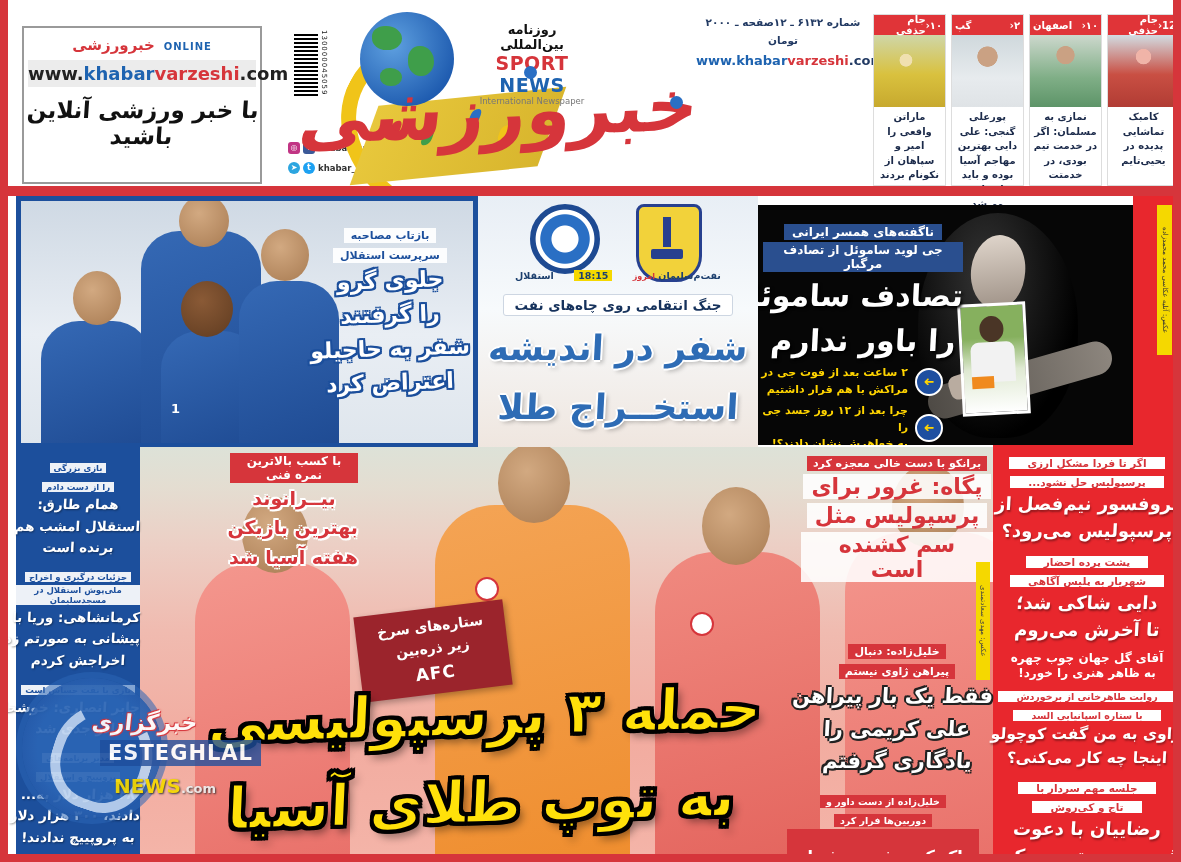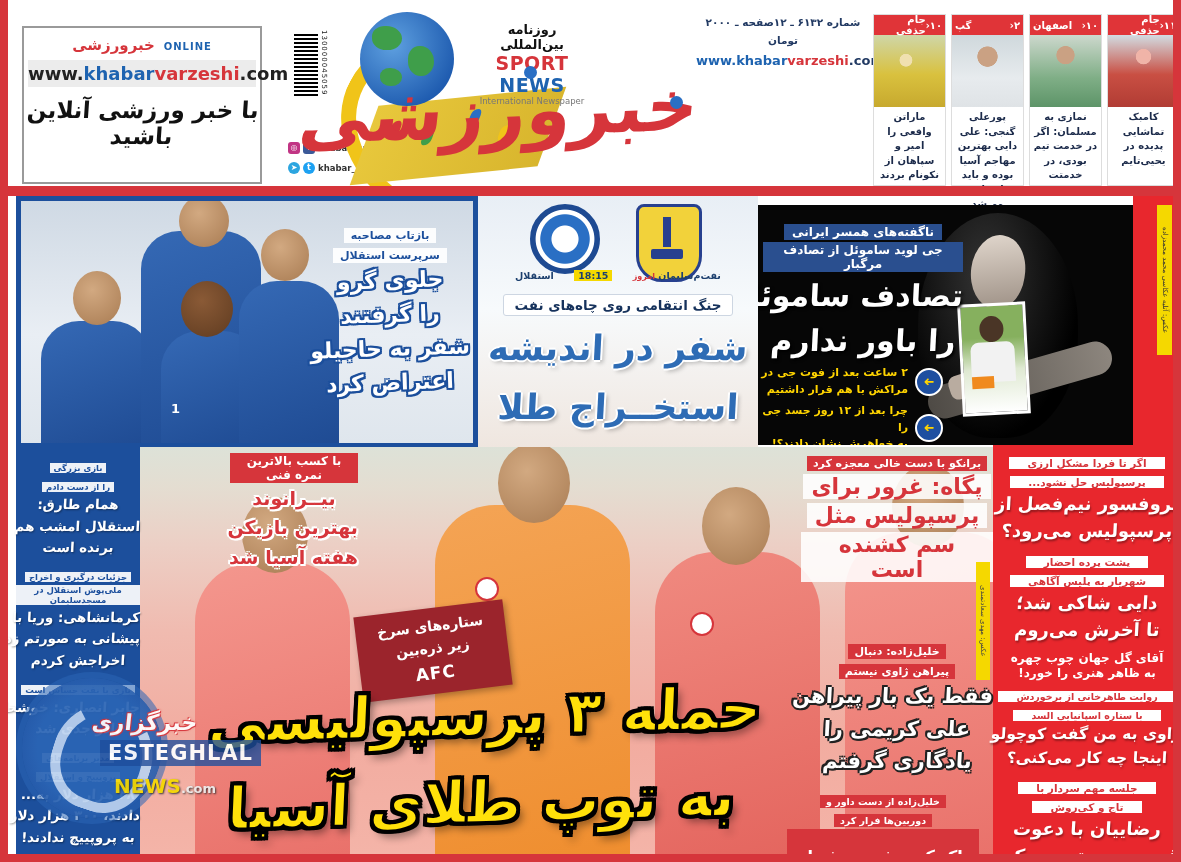--- a/index.html
+++ b/index.html
@@ -213,21 +213,21 @@
   <span class="brand-dot abs" style="left:516px;top:66px;"></span>
   <span class="brand-dot abs" style="left:662px;top:96px;"></span>
 
   <div id="date-block" class="abs">
     <div>شماره ۶۱۳۲ ـ ۱۲صفحه ـ ۲۰۰۰ تومان</div>
     <div class="site ltr"><span class="blue">www.</span><span class="blue">khabar</span><span class="red">varzeshi</span><span>.com</span></div>
   </div>
 
   <div id="tbox0" class="tbox abs">
     <div class="tbox-label">
-        <span>۱۱‹</span>
+        <span>12‹</span>
         <span>جام حذفی</span>
       </div>
     <div class="tbox-photo"></div>
     <span class="tbox-head">کامبک تماشایی پدیده در یحیی‌تایم</span>
   </div>
   <div id="tbox1" class="tbox abs">
     <div class="tbox-label">
         <span>۱۰‹</span>
         <span>اصفهان</span>
       </div>

